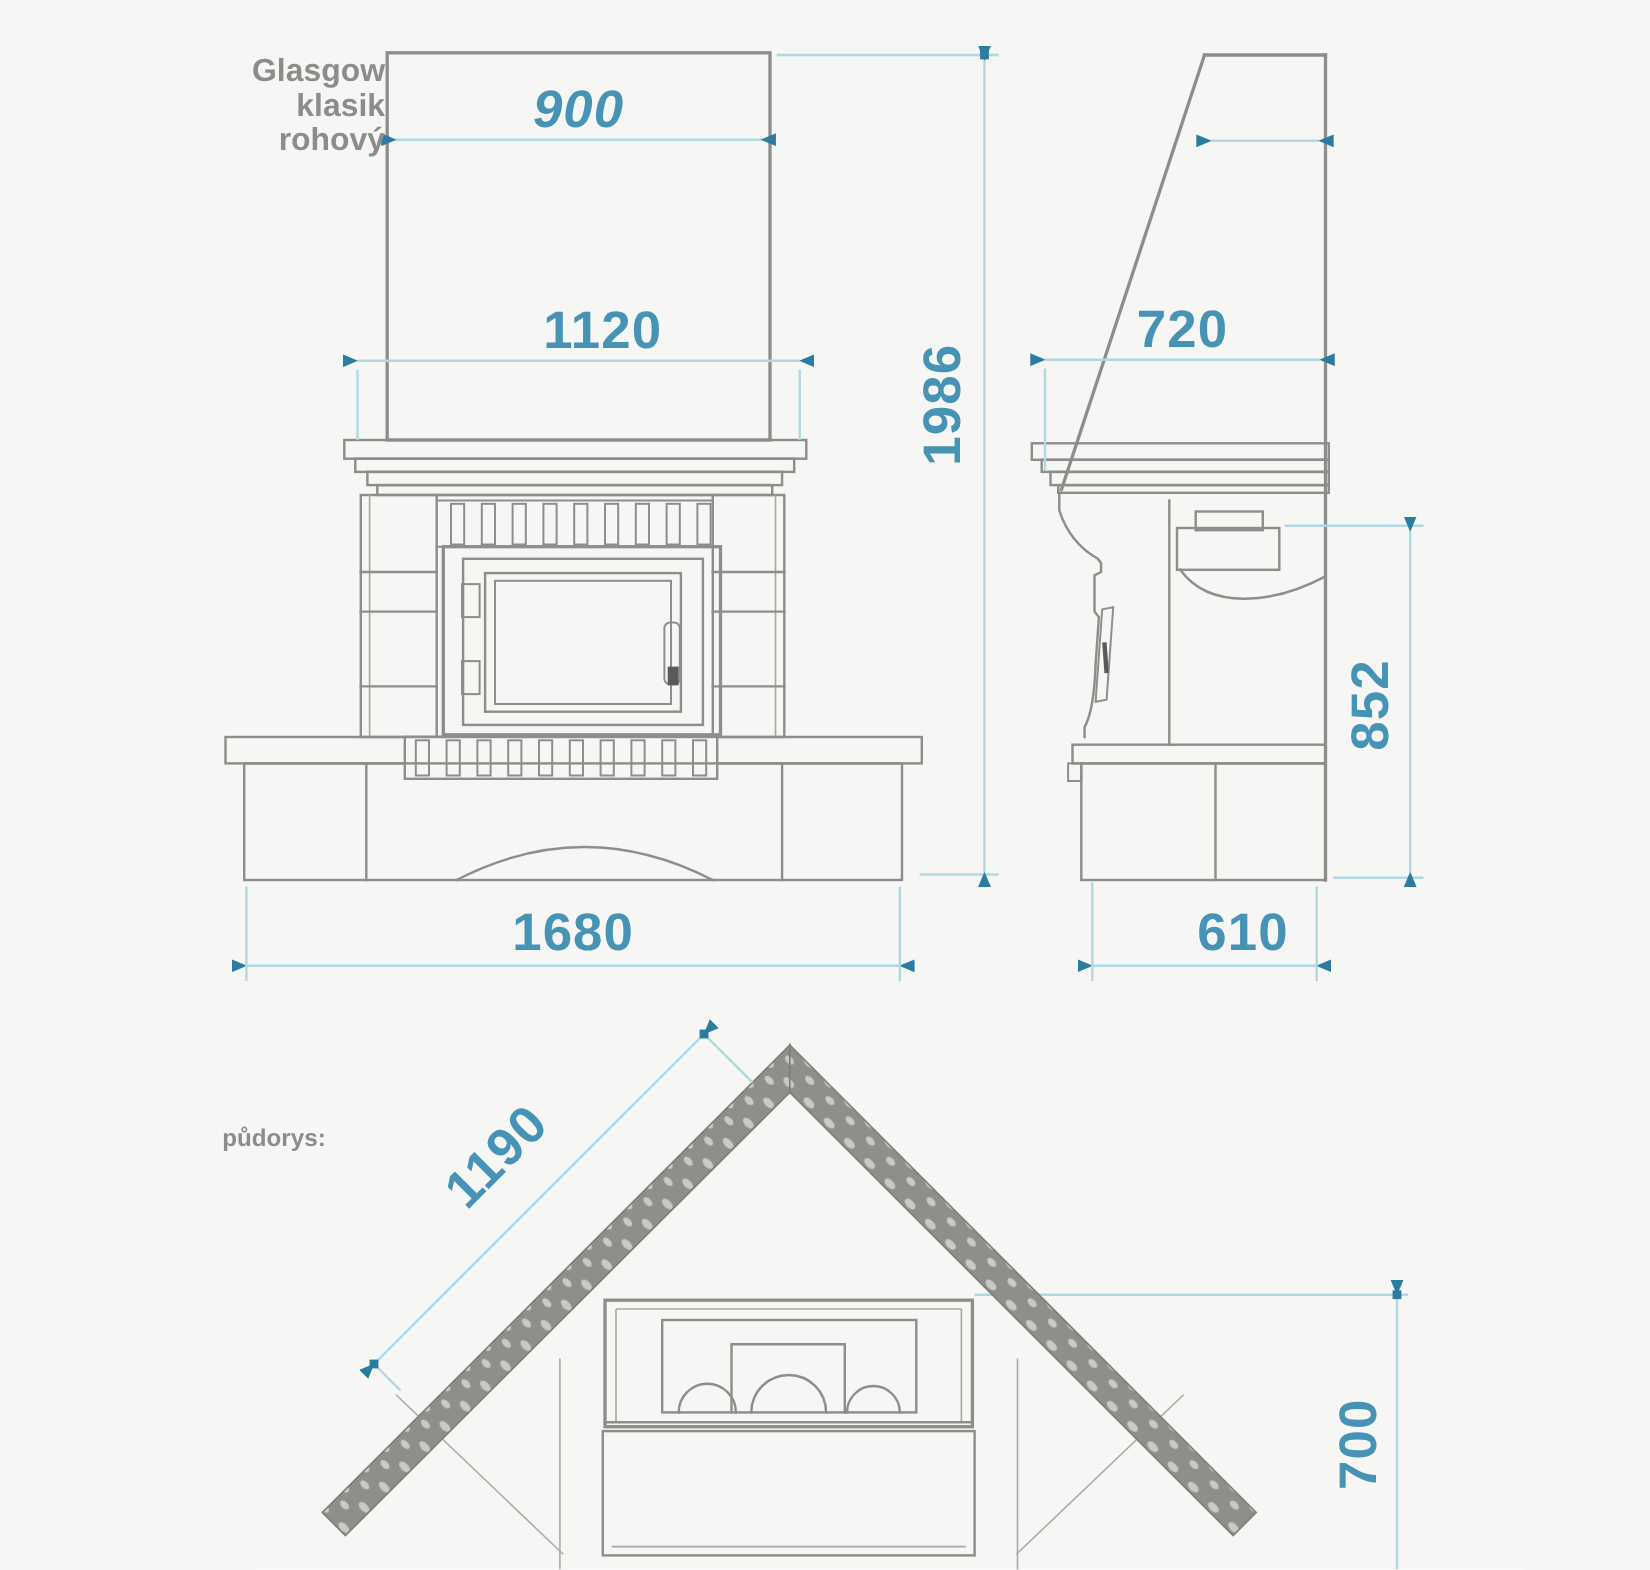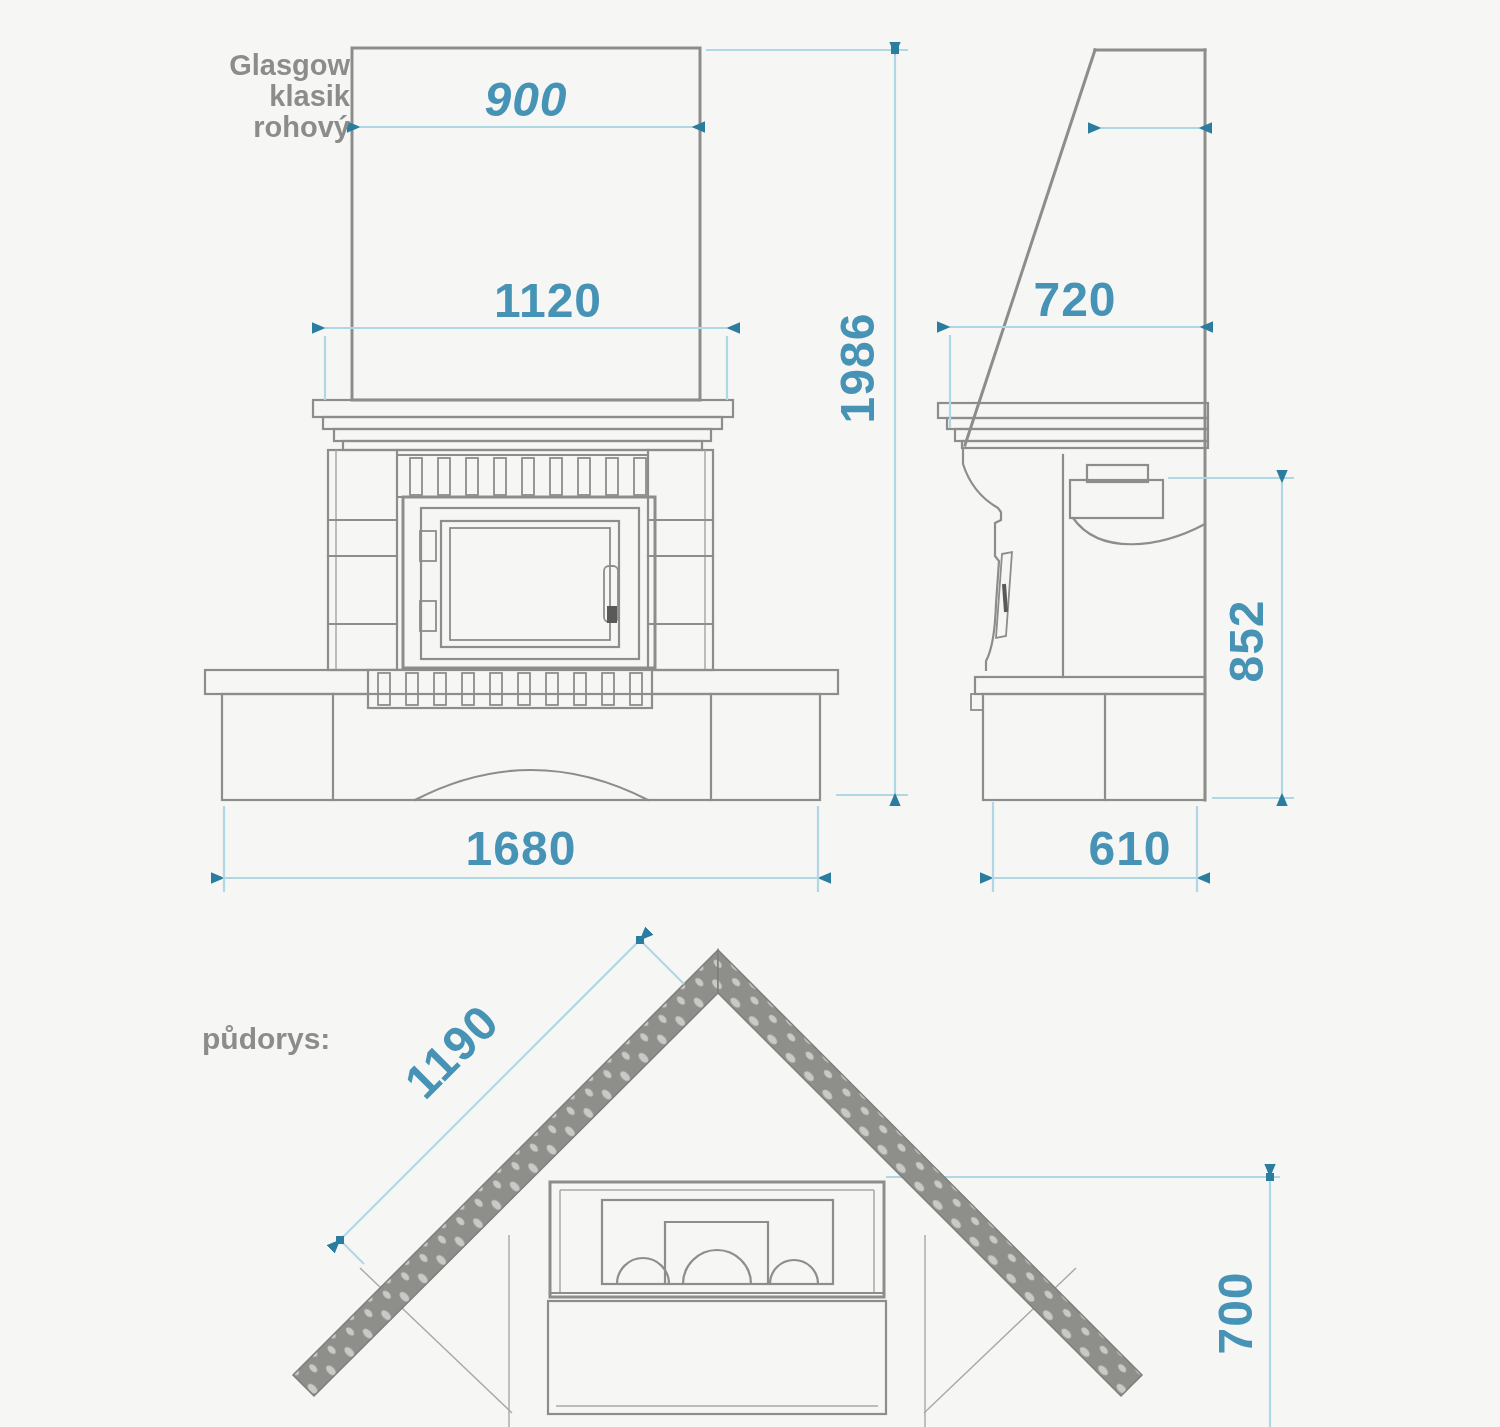--- a/index.html
+++ b/index.html
@@ -24,21 +24,21 @@
   .wallbase{fill:var(--wall-fill);}
   .speck{fill:var(--wall-speckle);}
   .arrfill{fill:var(--dim-accent);}
   .dot{fill:var(--dim-accent);}
   .dimtxt{position:absolute;width:200px;height:52px;line-height:52px;text-align:center;
           font-size:48px;font-weight:bold;color:var(--dim-text);letter-spacing:1px;}
   .rot90{transform:rotate(-90deg);}
   .rot45{transform:rotate(-45deg);}
   .title{position:absolute;left:170px;top:50px;width:180px;text-align:right;
          font-size:29px;line-height:31px;font-weight:bold;color:var(--label);}
-  .planlabel{position:absolute;left:202px;top:1022px;font-size:30px;font-weight:600;color:var(--label);}
+  .planlabel{position:absolute;left:202px;top:1022px;font-size:22px;font-weight:600;color:var(--label);}
 </style>
 </head>
 <body>
 
 <div class="canvas">
 
   <svg width="1500" height="1427" viewBox="0 0 1500 1427">
     <defs>
       <pattern id="speckle" width="26" height="26" patternUnits="userSpaceOnUse" patternTransform="rotate(45)">
         <rect width="26" height="26" class="wallbase"></rect>

